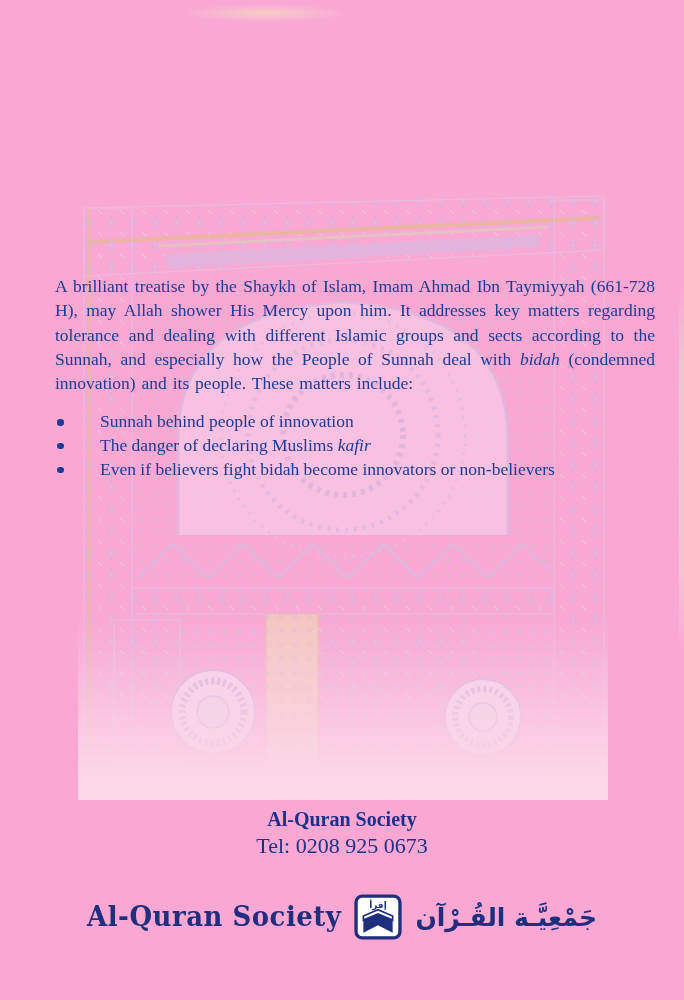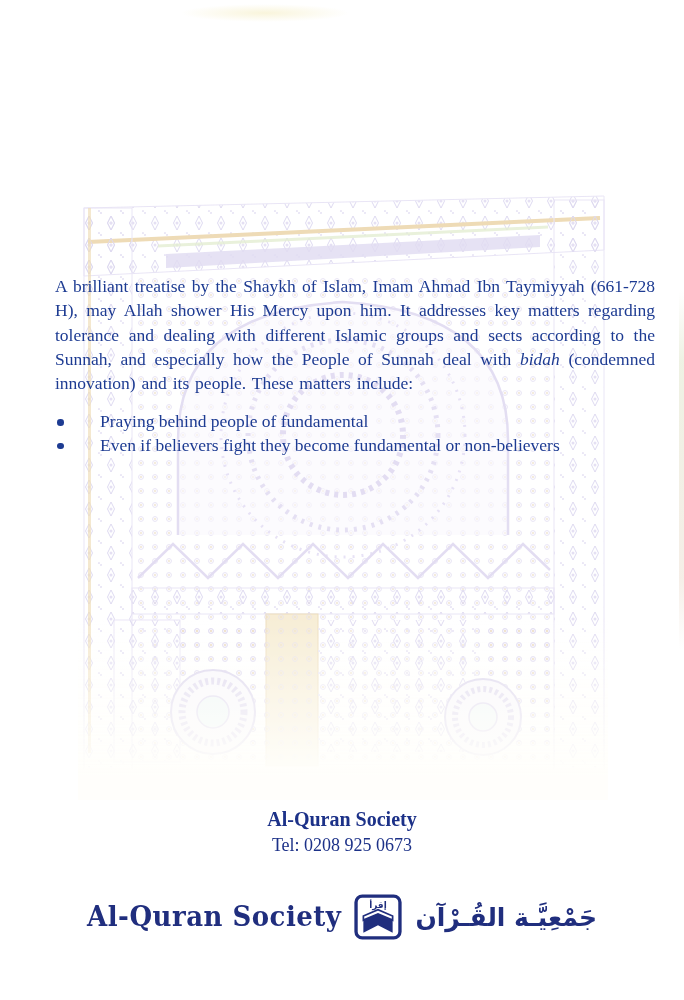--- a/index.html
+++ b/index.html
@@ -1,20 +1,20 @@
 <!DOCTYPE html>
 <html><head>
 <meta charset="utf-8">
 <style>
   html,body { margin:0; padding:0; background:#e8e8e8; }
   .page {
     position:relative;
     width:684px; height:1000px;
     margin:0 auto;
-    background:#ffffff;
+    background:#f9a8d4;
     overflow:hidden;
     font-family:"Liberation Serif", serif;
   }
   
   .top-smudge {
     position:absolute; left:180px; top:4px; width:170px; height:18px;
     background:radial-gradient(ellipse at center, rgba(244,236,190,.55), rgba(244,236,190,0) 70%);
   }
   .right-edge-strip {
     position:absolute; right:0; top:290px; width:5px; height:360px;
@@ -53,21 +53,21 @@
   }
   .bullets .btext { margin:0; flex:1 1 auto; max-width:542px; }
   .bullets i { font-style:italic; }
   
   .contact {
     position:absolute; left:0; top:806px; width:684px;
     text-align:center; color:#1c3188;
   }
   .contact .org { font-weight:bold; font-size:20px; line-height:27px; }
   .contact .addr { font-size:21.5px; line-height:27px; }
-  .contact .tel  { font-size:18px; line-height:25px; }
+  .contact .tel  { font-size:22px; line-height:25px; }
   
   .logo-row {
     position:absolute; left:0; top:894px; width:684px;
     display:flex; justify-content:center; align-items:center;
     gap:12px;
     color:#202e7e;
   }
   .logo-latin {
     font-family:"DejaVu Serif", serif;
     font-weight:bold;
@@ -153,25 +153,29 @@
 
       <rect x="-5" y="428" width="540" height="185" fill="url(#fadeB)"></rect>
     </g>
   </svg>
 
   <p class="intro"><span>A brilliant treatise by the Shaykh of Islam, Imam Ahmad Ibn Taymiyyah (661-728 H), may Allah shower His Mercy upon him. It addresses key matters regarding tolerance and dealing with different Islamic groups and sects according to the Sunnah, and especially how the People of Sunnah deal with </span><i>bidah</i><span> (condemned innovation) and its people. These matters include:</span></p>
 
   <ul class="bullets">
     <li>
       <span class="dot"></span>
-      <p class="btext"><span>Praying behind people of fundamental</span><i></i></p>
+      <p class="btext"><span>Sunnah behind people of innovation</span><i></i></p>
     </li>
     <li>
       <span class="dot"></span>
-      <p class="btext"><span>Even if believers fight they become fundamental or non-believers</span><i></i></p>
+      <p class="btext"><span>The danger of declaring Muslims </span><i>kafir</i></p>
+    </li>
+    <li>
+      <span class="dot"></span>
+      <p class="btext"><span>Even if believers fight bidah become innovators or non-believers</span><i></i></p>
     </li>
   </ul>
 
   <div class="contact">
     <div class="org">Al-Quran Society</div>
     <div class="tel">Tel: 0208 925 0673</div>
   </div>
 
   <div class="logo-row">
     <span class="logo-latin">Al-Quran Society</span>

